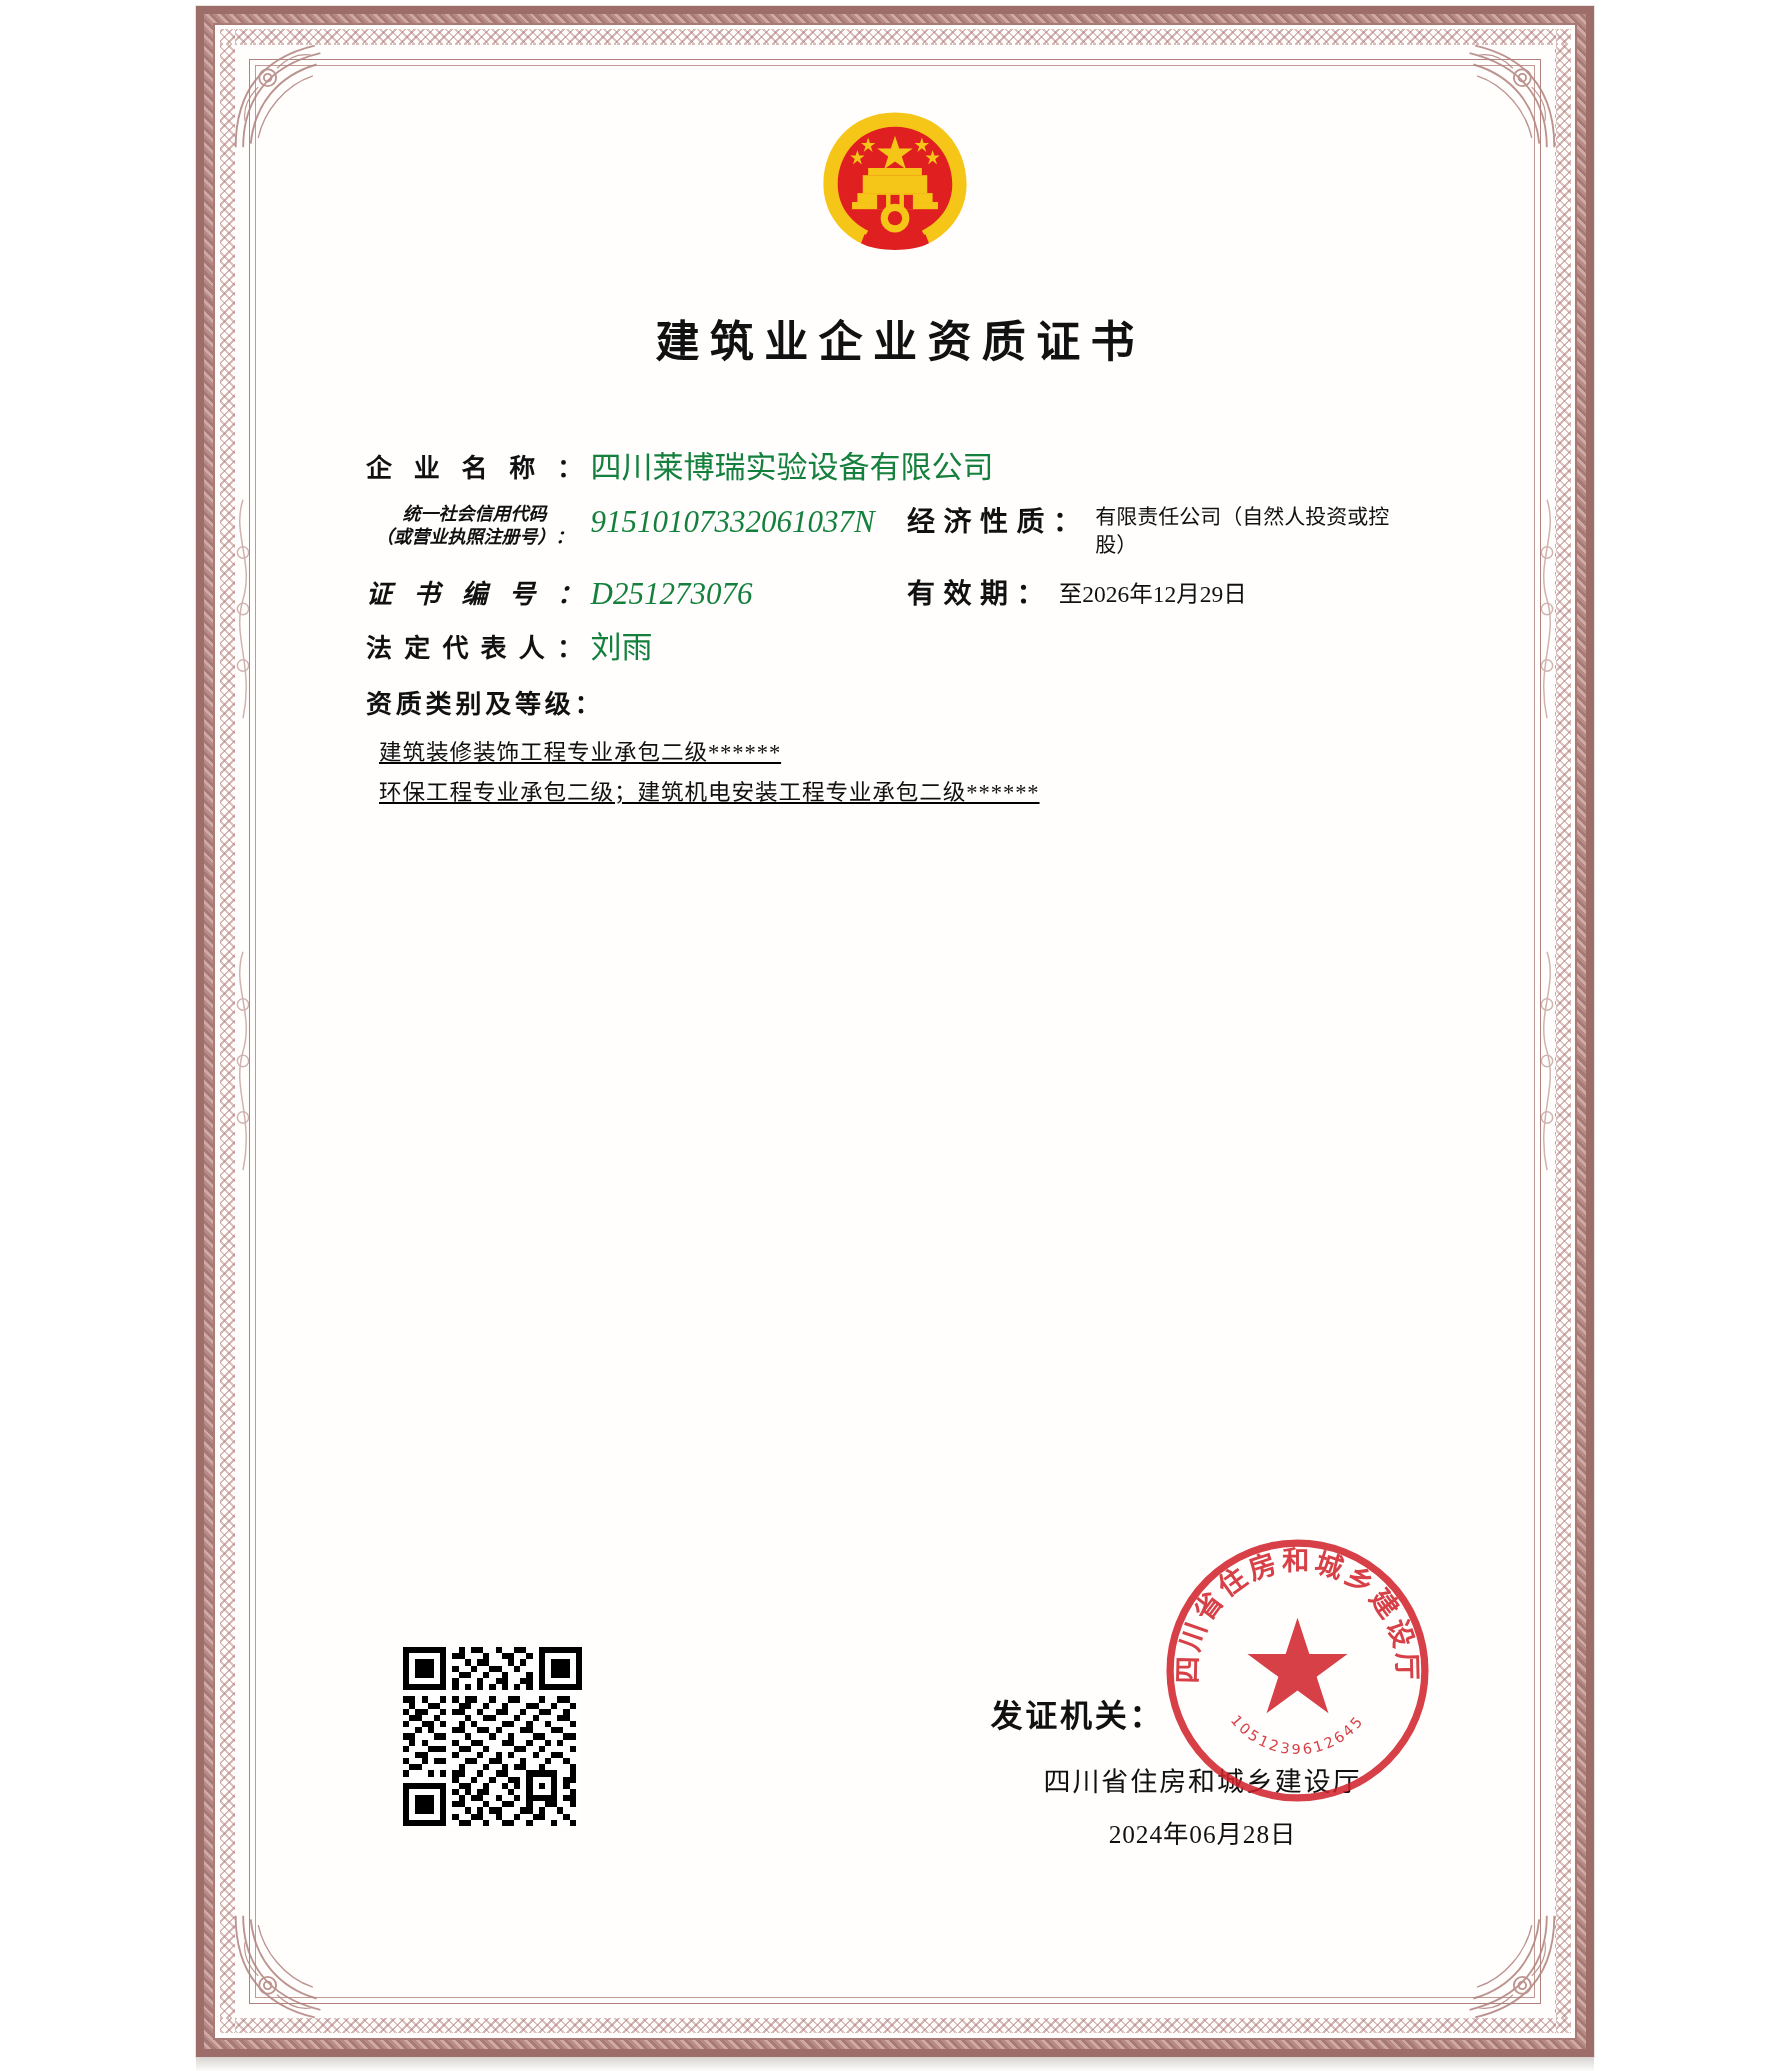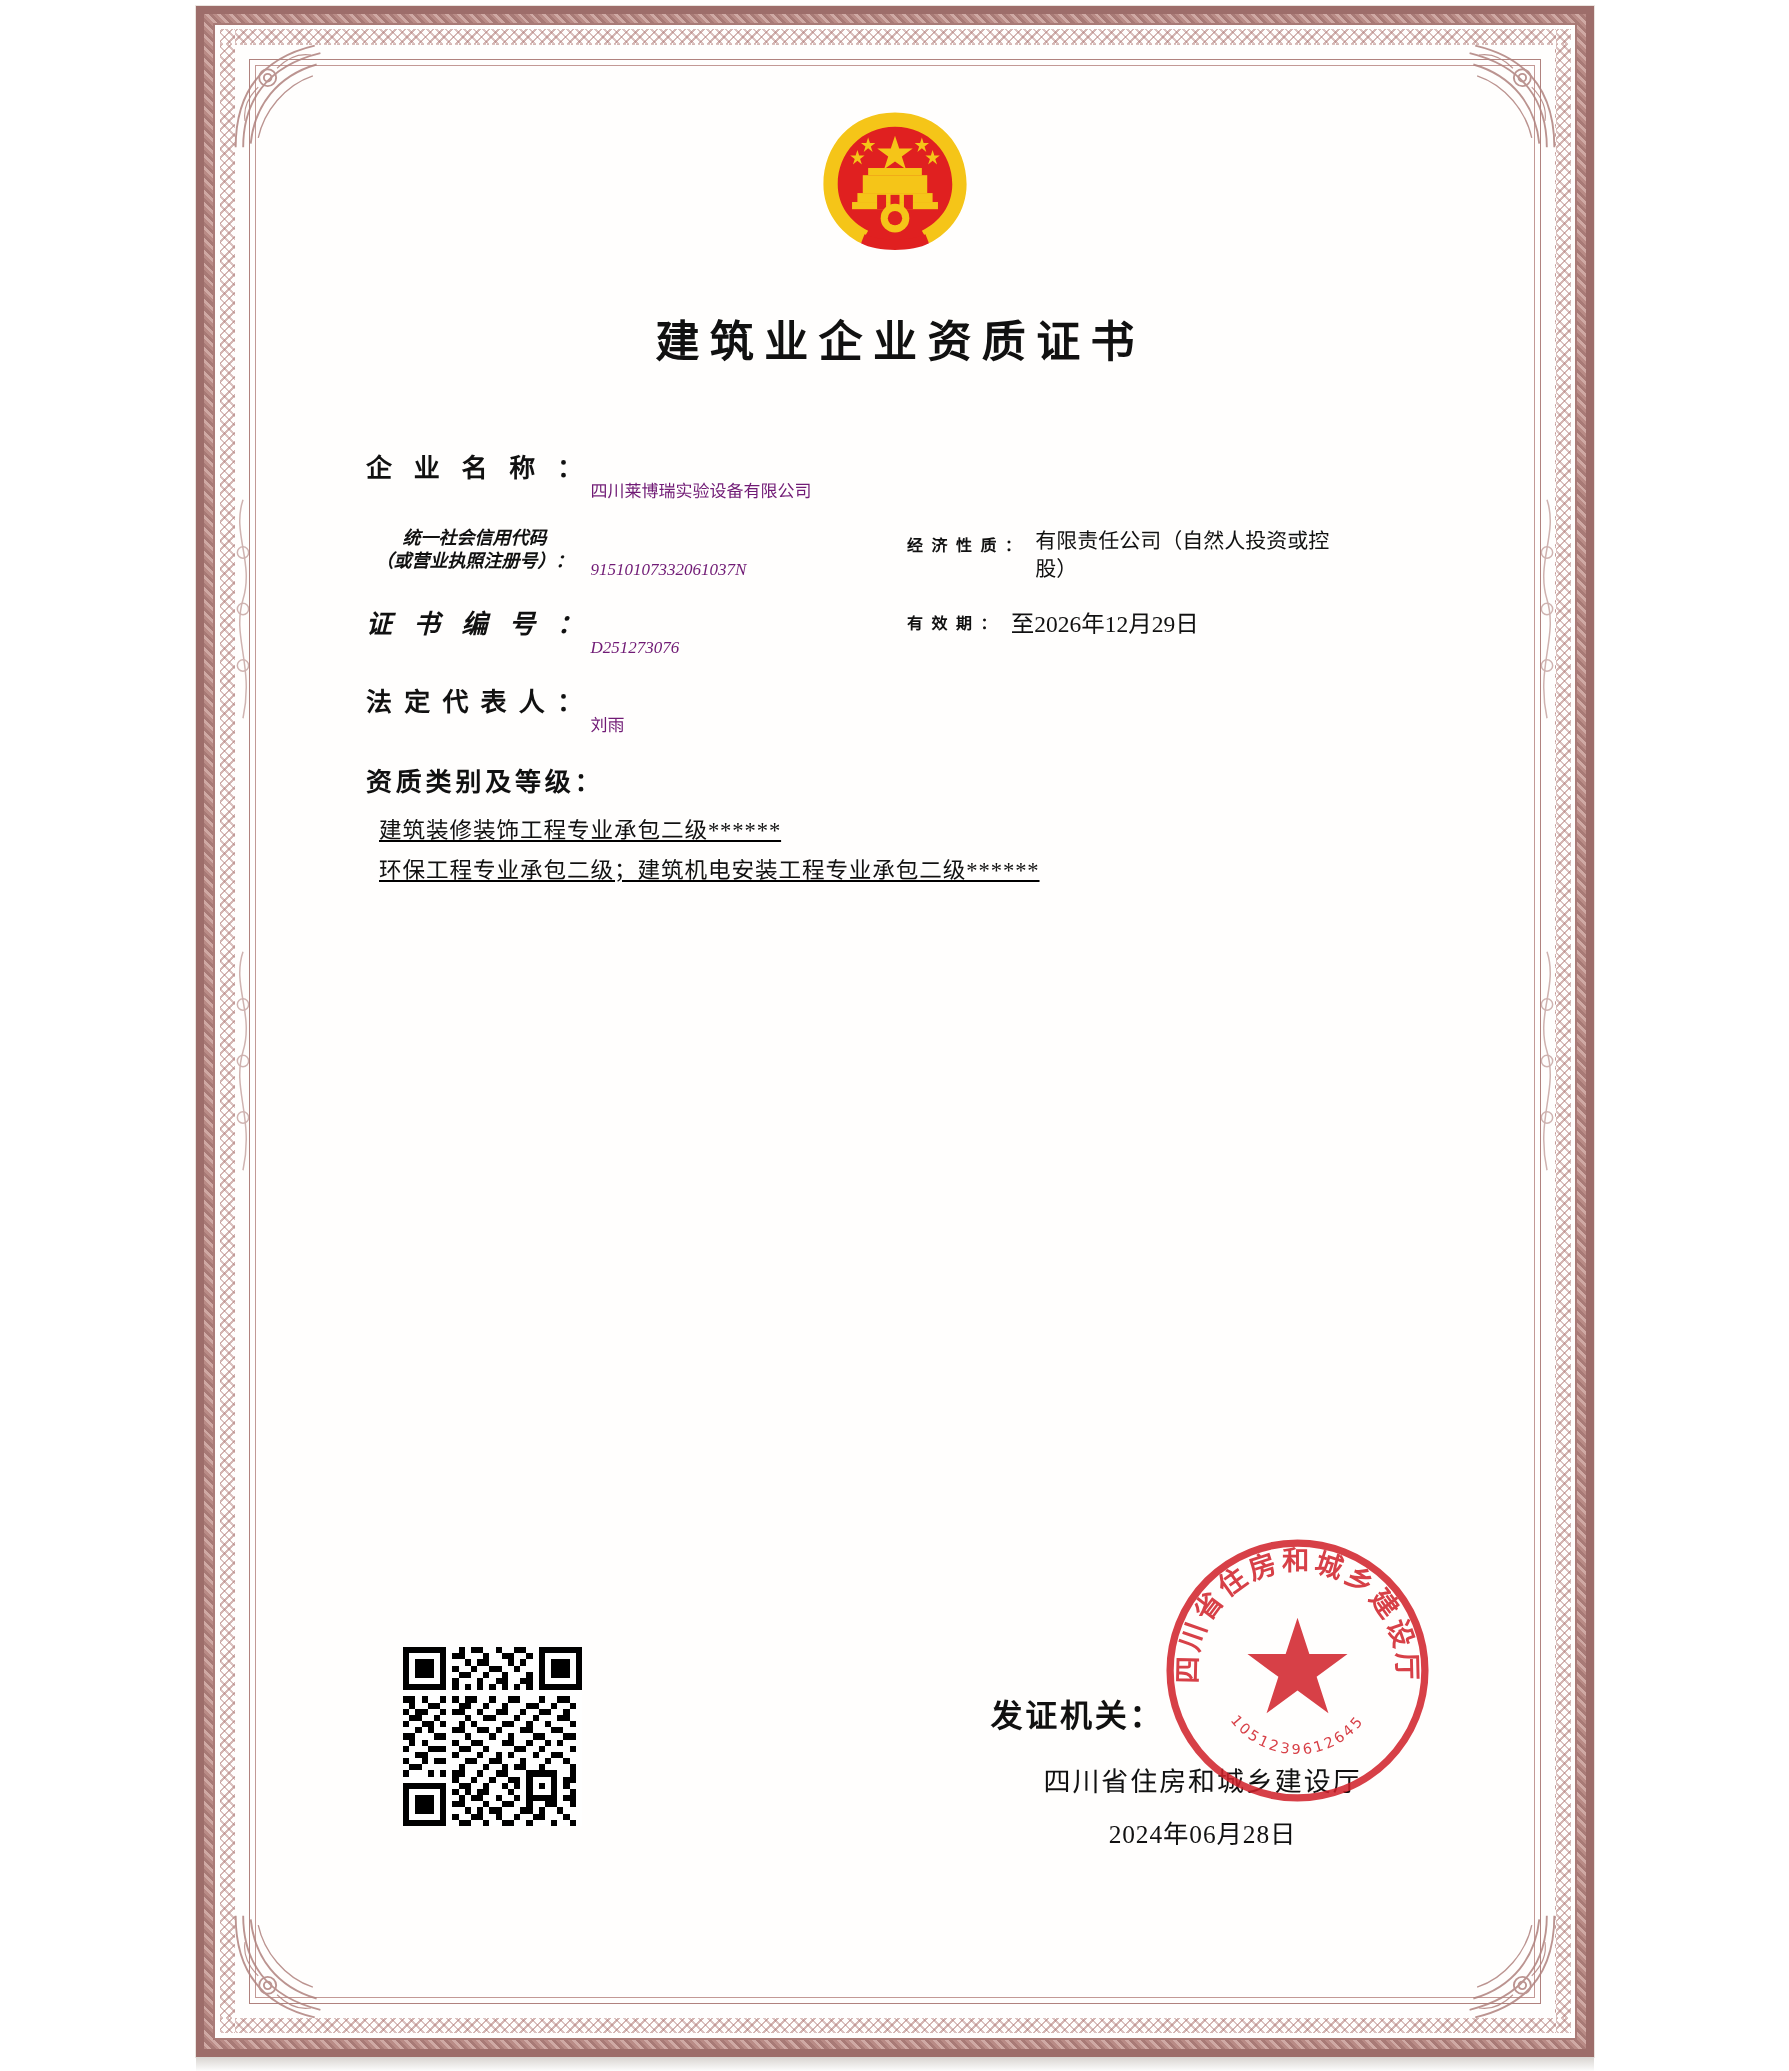--- a/index.html
+++ b/index.html
@@ -177,38 +177,37 @@
     flex: 0 0 217px;
     font-size: 18px;
     font-weight: bold;
     color: #111;
     font-family: "DejaVu Sans", "Liberation Sans", sans-serif;
     line-height: 22.6px;
     text-align: center;
     padding-top: 0.9px;
   }
   .val {
-    font-size: 17px;
-    color: #701a75;
+    font-size: 31px;
+    color: #15803d;
     font-family: "Liberation Serif", "DejaVu Serif", serif;
     line-height: 38px;
     padding-left: 7.5px;
     white-space: nowrap;
-    margin-top: 24px;
   }
   .val.code {
     font-family: "Liberation Serif", "DejaVu Serif", serif;
     letter-spacing: 0px;
   }
 
   .row-split { display: flex; align-items: flex-start; }
   .half-a { display: flex; flex: 0 0 auto; font-style: italic; }
   .half-b { display: flex; flex: 1 1 auto; margin-left: 5.6px; }
   .lbl2 {
-    font-size: 16px;
+    font-size: 28px;
     font-weight: bold;
     color: #111;
     font-family: "DejaVu Sans", "Liberation Sans", sans-serif;
     letter-spacing: 8.5px;
     line-height: 38px;
     white-space: nowrap;
   }
   .val-inline {
     font-size: 23.5px;
     color: #111;

